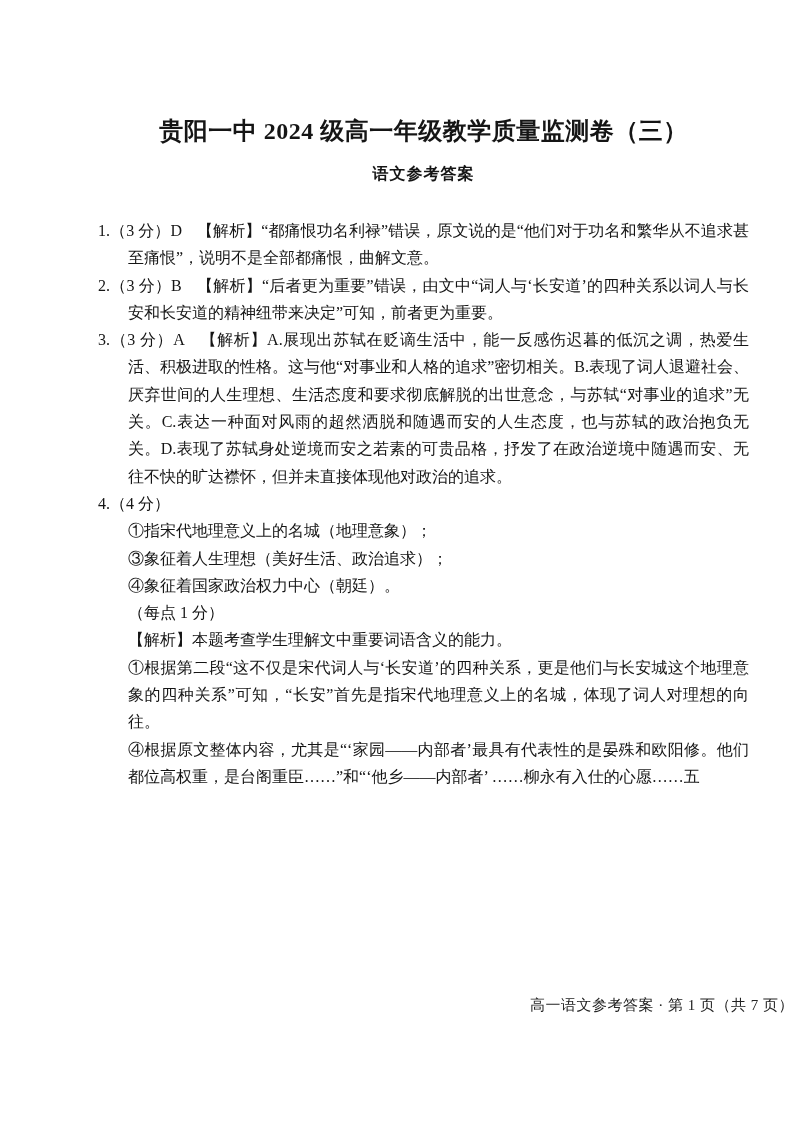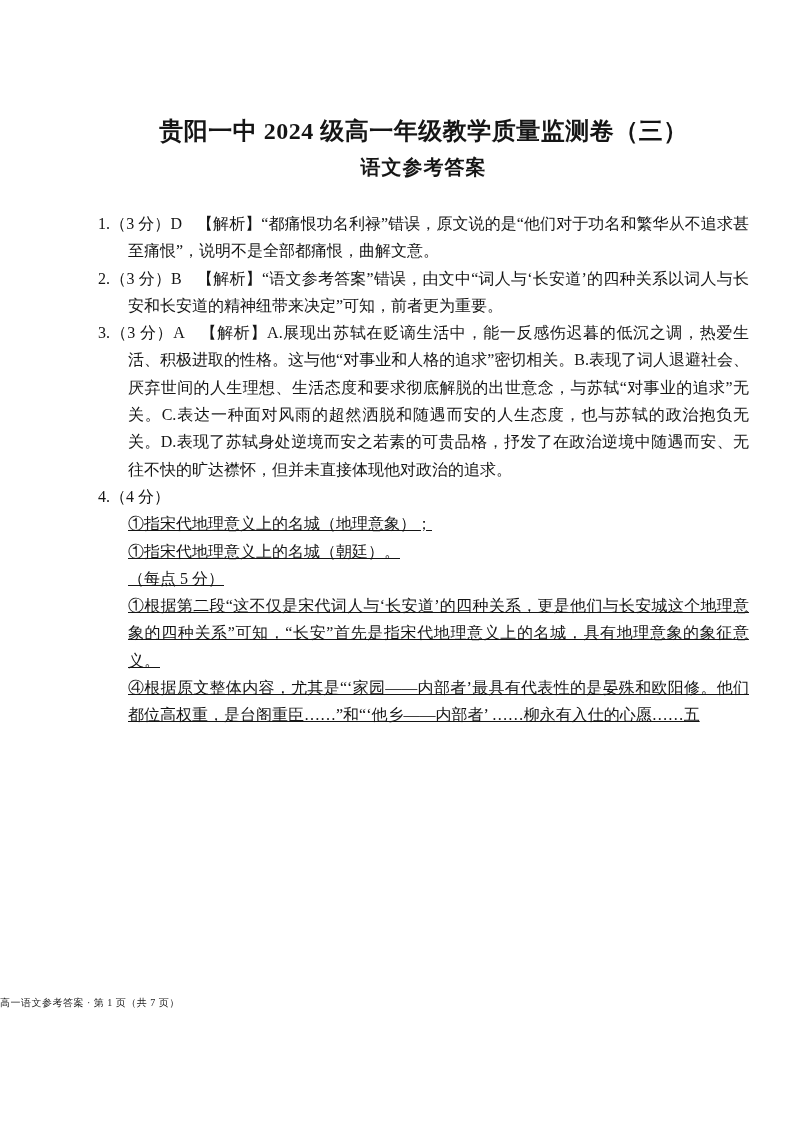--- a/index.html
+++ b/index.html
@@ -18,79 +18,81 @@
   }
   .title {
     font-size: 24px;
     font-weight: 700;
     text-align: center;
     line-height: 38px;
     letter-spacing: 0.5px;
     white-space: nowrap;
   }
   .subtitle {
-    font-size: 20px;
+    font-size: 16px;
     font-weight: 700;
     text-align: center;
     line-height: 34px;
+    margin-top: 7px;
     letter-spacing: 1px;
   }
   .content {
     margin-top: 26px;
     font-size: 16px;
     line-height: 27.3px;
     text-align: justify;
   }
   .content p { margin: 0; }
   
   .item {
     padding-left: 30px;
     text-indent: -30px;
   }
   
   .flat {
     padding-left: 30px;
-    text-decoration: underline;
   }
   .gap { margin-left: 15px; }
   .footer {
     position: absolute;
     left: 0; right: 0;
     top: 996px;
-    text-align: left;
-    font-size: 10px;
+    text-align: right;
+    font-size: 15px;
     color: #222;
     letter-spacing: 0.5px;
   }
 </style>
 </head>
 <body>
 
 <div class="page">
 
   <header>
     <h1 class="title">贵阳一中 2024 级高一年级教学质量监测卷（三）</h1>
     <h2 class="subtitle">语文参考答案</h2>
   </header>
 
   <main class="content">
 
     <p class="item"><span>1.（3 分）D</span><span class="gap">【解析】“都痛恨功名利禄”错误，原文说的是“他们对于功名和繁华从不追求甚至痛恨”，说明不是全部都痛恨，曲解文意。</span></p>
 
-    <p class="item"><span>2.（3 分）B</span><span class="gap">【解析】“语文参考答案”错误，由文中“词人与‘长安道’的四种关系以词人与长安和长安道的精神纽带来决定”可知，前者更为重要。</span></p>
+    <p class="item"><span>2.（3 分）B</span><span class="gap">【解析】“后者更为重要”错误，由文中“词人与‘长安道’的四种关系以词人与长安和长安道的精神纽带来决定”可知，前者更为重要。</span></p>
 
     <p class="item"><span>3.（3 分）A</span><span class="gap">【解析】A.展现出苏轼在贬谪生活中，能一反感伤迟暮的低沉之调，热爱生活、积极进取的性格。这与他“对事业和人格的追求”密切相关。B.表现了词人退避社会、厌弃世间的人生理想、生活态度和要求彻底解脱的出世意念，与苏轼“对事业的追求”无关。C.表达一种面对风雨的超然洒脱和随遇而安的人生态度，也与苏轼的政治抱负无关。D.表现了苏轼身处逆境而安之若素的可贵品格，抒发了在政治逆境中随遇而安、无往不快的旷达襟怀，但并未直接体现他对政治的追求。</span></p>
 
     <p class="item"><span>4.（4 分）</span></p>
 
     <p class="flat">①指宋代地理意义上的名城（地理意象）；</p>
-    <p class="flat">①指宋代地理意义上的名城（朝廷）。</p>
+    <p class="flat">③象征着人生理想（美好生活、政治追求）；</p>
+    <p class="flat">④象征着国家政治权力中心（朝廷）。</p>
 
-    <p class="flat">（每点 5 分）</p>
+    <p class="flat">（每点 1 分）</p>
+    <p class="flat">【解析】本题考查学生理解文中重要词语含义的能力。</p>
 
-    <p class="flat">①根据第二段“这不仅是宋代词人与‘长安道’的四种关系，更是他们与长安城这个地理意象的四种关系”可知，“长安”首先是指宋代地理意义上的名城，具有地理意象的象征意义。</p>
+    <p class="flat">①根据第二段“这不仅是宋代词人与‘长安道’的四种关系，更是他们与长安城这个地理意象的四种关系”可知，“长安”首先是指宋代地理意义上的名城，体现了词人对理想的向往。</p>
     <p class="flat">④根据原文整体内容，尤其是“‘家园——内部者’最具有代表性的是晏殊和欧阳修。他们都位高权重，是台阁重臣……”和“‘他乡——内部者’ ……柳永有入仕的心愿……五</p>
 
   </main>
 
   <footer class="footer">高一语文参考答案 · 第 1 页（共 7 页）</footer>
 
 </div>
 
 </body></html>

